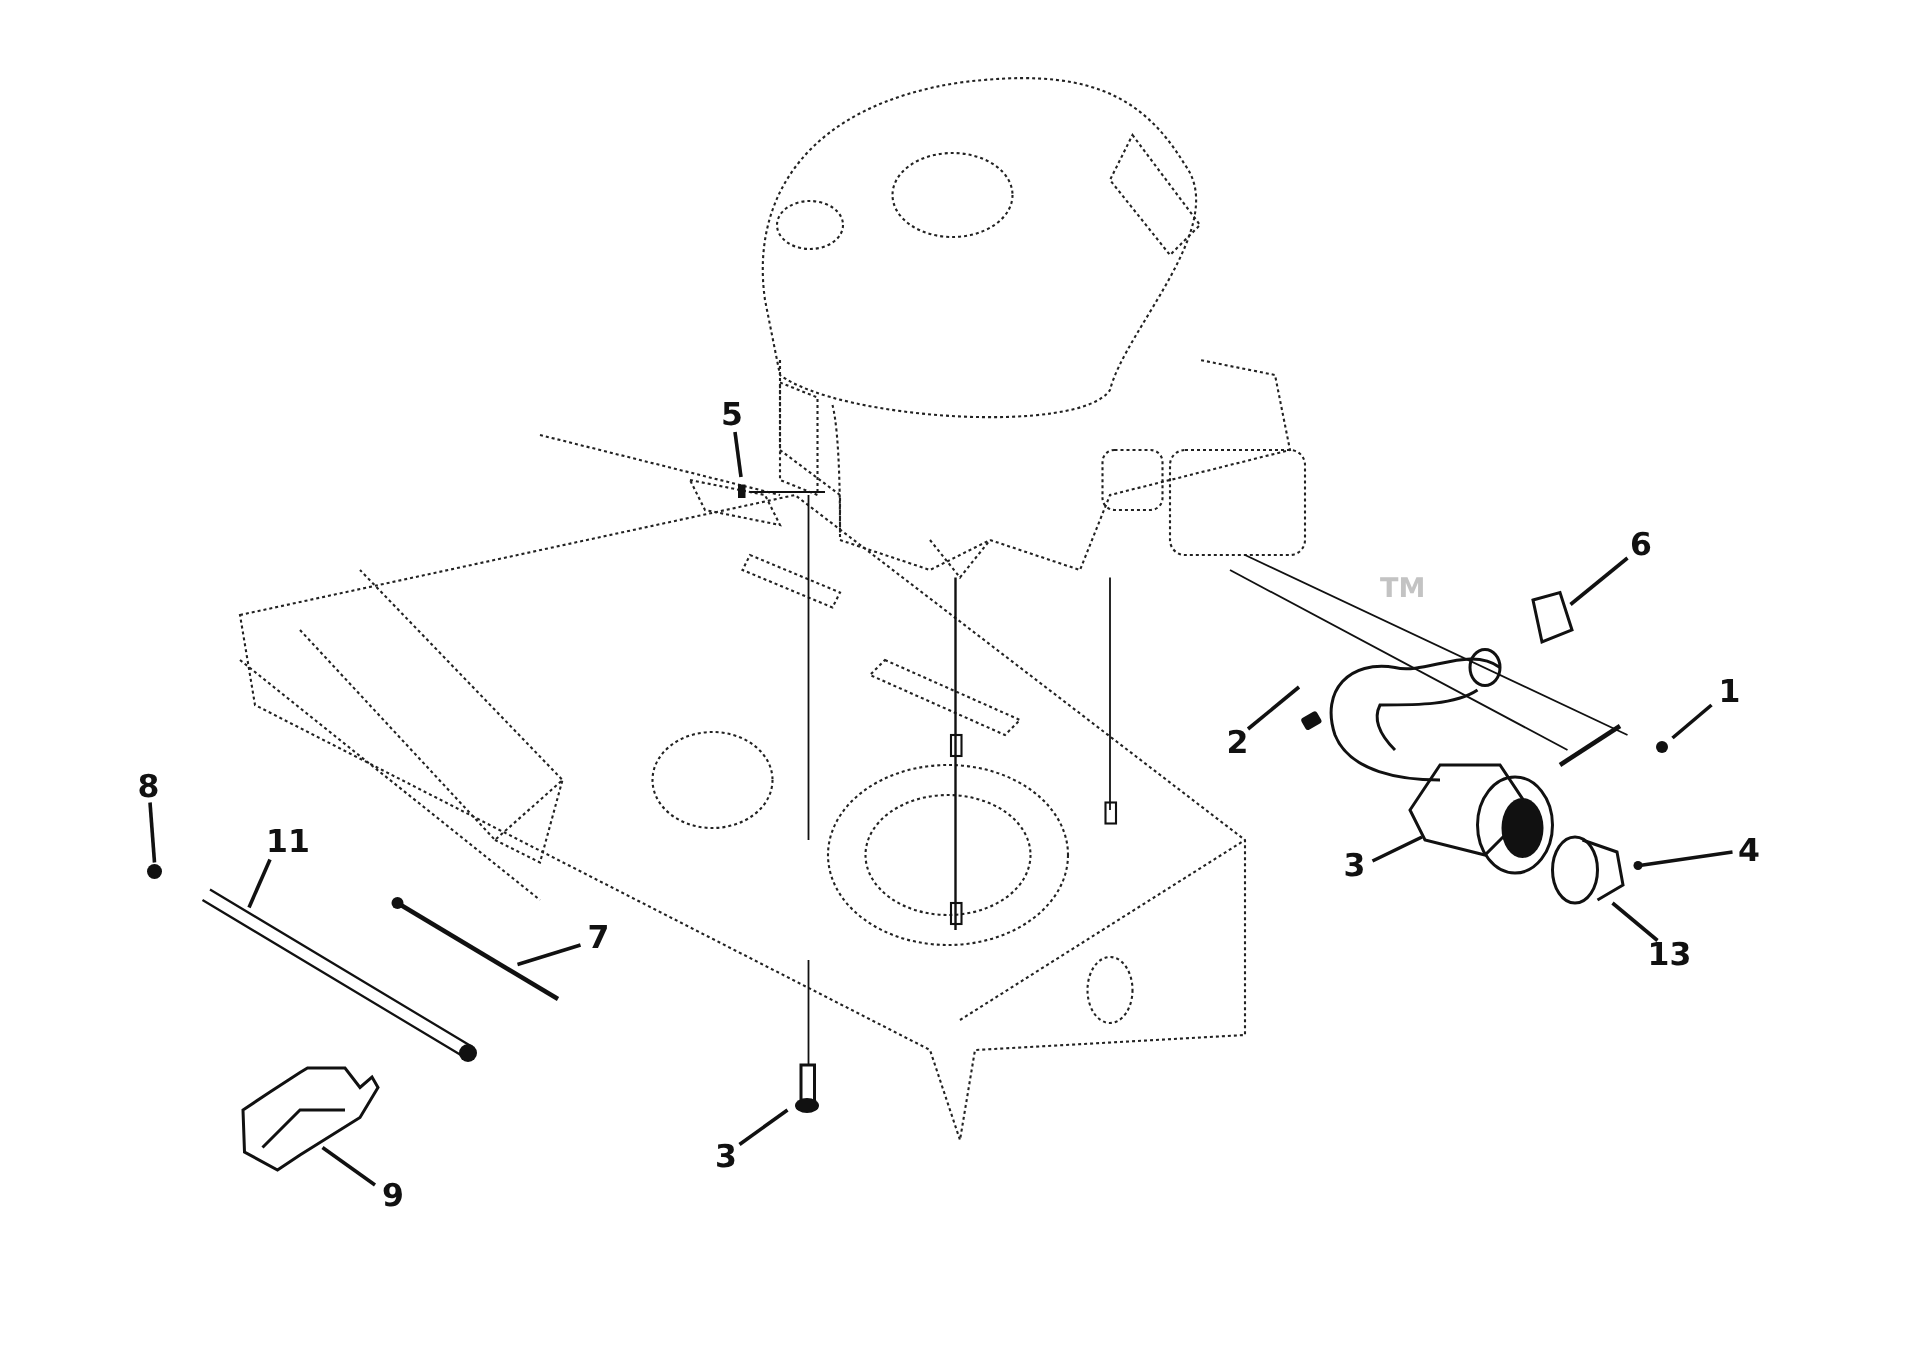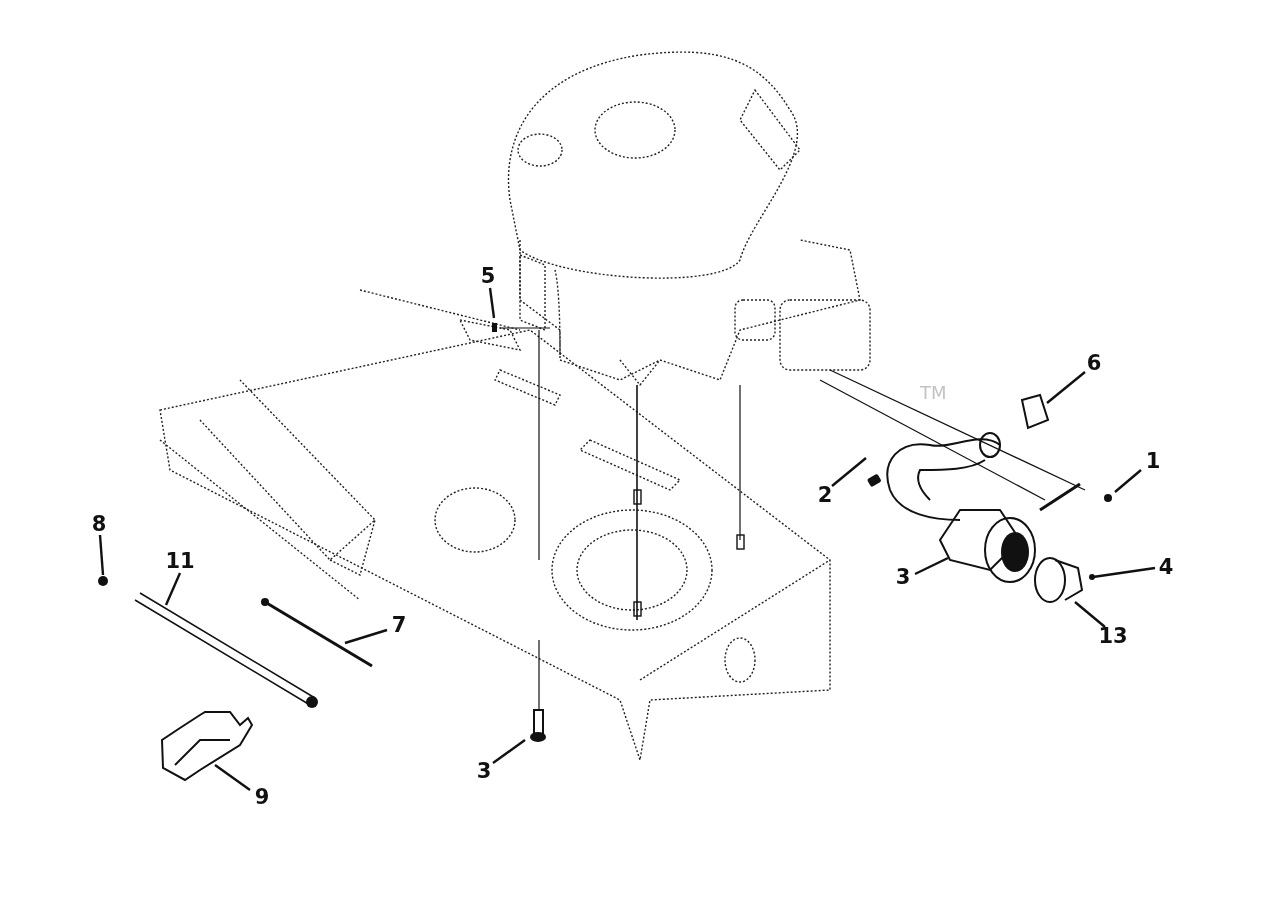--- a/index.html
+++ b/index.html
@@ -3,21 +3,21 @@
 <meta charset="utf-8">
 <style>
   html, body { margin: 0; padding: 0; background: #ffffff; }
   #canvas { position: relative; width: 1280px; height: 901px; overflow: hidden; background: #fff; }
   svg { position: absolute; left: 0; top: 0; }
   .dot { fill: none; stroke: #222; stroke-width: 1.4; stroke-dasharray: 2 2; }
   .solid { fill: none; stroke: #111; stroke-width: 2; }
   .leader { stroke: #111; stroke-width: 2.4; }
   .callout { position: absolute; font-family: "DejaVu Sans", sans-serif; font-weight: bold; font-size: 21px; color: #111; transform: translate(-50%, -50%); }
   .wm { position: absolute; left: 330px; top: 372px; font-family: "DejaVu Serif", serif; font-weight: bold; font-size: 116px; color: rgba(160,160,160,0.55); letter-spacing: -2px; }
-  .tm { position: absolute; left: 920px; top: 382px; font-family: "DejaVu Sans", sans-serif; font-size: 18px; color: rgba(170,170,170,0.7); }
+  .tm { position: absolute; left: 920px; top: 382px; font-family: "DejaVu Sans", sans-serif; font-size: 18px; color: rgba(170,170,170,0.7); font-weight: bold; }
 </style>
 </head>
 <body>
 
 <div id="canvas">
   <svg width="1280" height="901" viewBox="0 0 1280 901">
 
     <g>
       <path class="dot" d="M510,200 C500,130 540,70 640,55 C720,45 760,60 790,110 C820,150 750,220 740,260 C720,290 560,280 520,250 Z"></path>
       <ellipse class="dot" cx="635" cy="130" rx="40" ry="28"></ellipse>
@@ -121,15 +121,15 @@
   <div class="callout" style="left:1153px;top:461px">1</div>
   <div class="callout" style="left:825px;top:495px">2</div>
   <div class="callout" style="left:484px;top:771px">3</div>
   <div class="callout" style="left:1166px;top:567px">4</div>
   <div class="callout" style="left:488px;top:276px">5</div>
   <div class="callout" style="left:1094px;top:363px">6</div>
   <div class="callout" style="left:399px;top:625px">7</div>
   <div class="callout" style="left:99px;top:524px">8</div>
   <div class="callout" style="left:262px;top:797px">9</div>
   <div class="callout" style="left:1113px;top:636px">13</div>
-  <div class="callout" style="left:180px;top:561px">11</div>
+  <div class="callout" style="left:192px;top:561px">11</div>
   <div class="callout" style="left:903px;top:577px">3</div>
 </div>
 
 </body></html>

